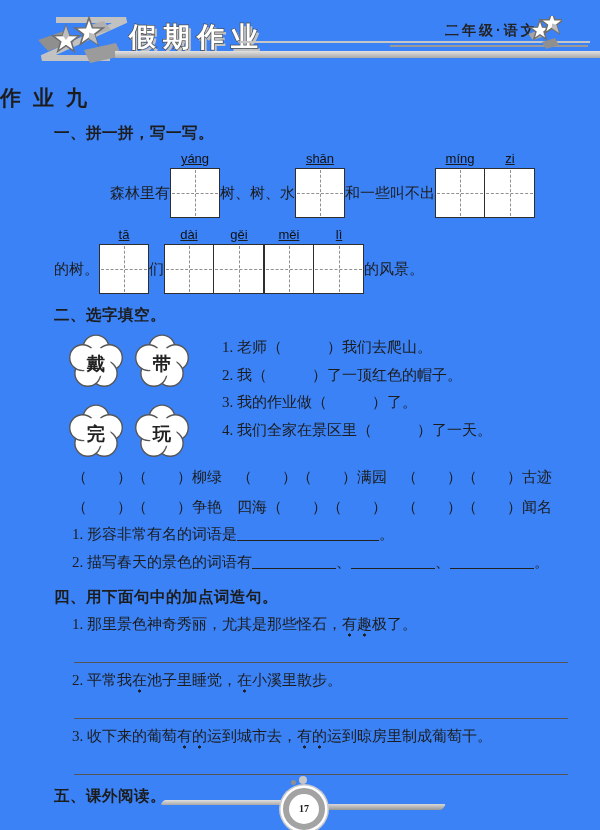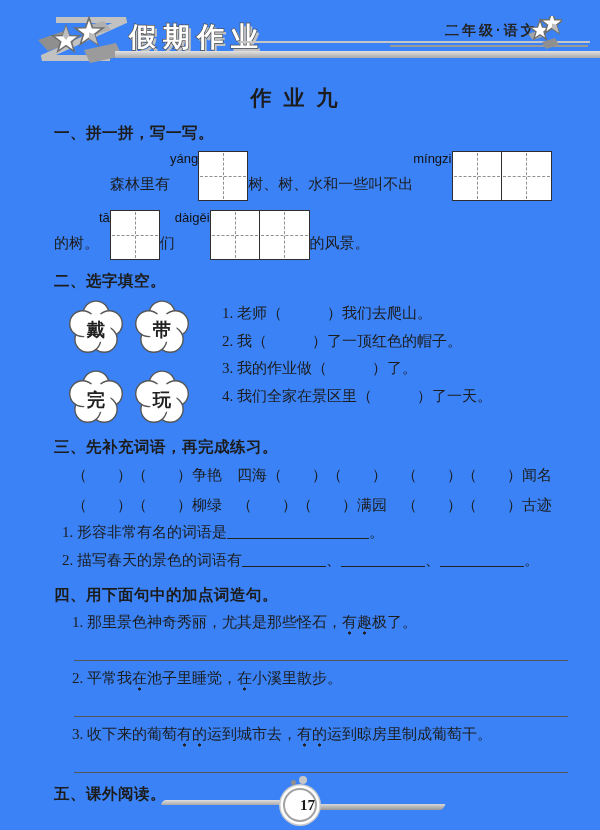--- a/index.html
+++ b/index.html
@@ -10,62 +10,62 @@
   .logo-svg{position:absolute;left:26px;top:10px;}
   .brand-svg{position:absolute;left:128px;top:16px;}
   .hline1{position:absolute;left:240px;top:41px;width:350px;height:2px;background:#c6c6c6;}
   .hbar{position:absolute;left:115px;top:51px;right:0;height:7px;
         background:linear-gradient(180deg,#e2e2e2,#a9a9a9);}
   .grade{position:absolute;left:400px;top:22px;font-family:"Liberation Sans",sans-serif;
          font-weight:bold;font-size:14px;letter-spacing:3px;color:#222;margin-left:45px;}
   .grade-underline{position:absolute;left:390px;top:45px;width:198px;height:1.5px;background:#9a9a9a;}
   .ministars{position:absolute;left:522px;top:16px;}
   
-  .worksheet-title{text-align:center;font-weight:bold;font-size:21px;letter-spacing:12px;
+  .worksheet-title{font-weight:bold;font-size:21px;letter-spacing:12px;
         margin-top:6px;font-family:"Liberation Serif",serif;}
   
   .content{padding:0 24px 0 54px;}
   .sec-heading{font-family:Liberation Sans, sans-serif;font-weight:bold;font-size:15.5px;
         margin-top:11px;letter-spacing:0.5px;}
   
   .s1row{display:flex;align-items:center;white-space:nowrap;font-size:15px;}
   .s1row.r1{margin:24px 0 0 56px;}
   .s1row.r2{margin:26px 0 0 0;}
-  .boxgroup{display:inline-flex;flex-direction:row;align-items:flex-start;margin-top:-17px;}
+  .boxgroup{display:inline-flex;flex-direction:column;align-items:flex-end;margin-top:-17px;text-decoration:underline;}
   .pys{display:flex;width:100%;height:17px;}
   .py{flex:1;text-align:center;font-family:"Liberation Sans",sans-serif;font-size:13px;color:#111;}
   .cells{display:flex;}
   .tian{width:50px;height:50px;border:1.5px solid #2e2e2e;position:relative;background:#fff;box-sizing:border-box;}
   .tian + .tian{border-left:none;}
   .tian::before{content:"";position:absolute;left:1px;right:1px;top:50%;border-top:1px dashed #909090;}
   .tian::after{content:"";position:absolute;top:1px;bottom:1px;left:50%;border-left:1px dashed #909090;}
   
   .s2body{display:flex;margin:8px 0 0 14px;}
   .flowers{display:grid;grid-template-columns:56px 56px;gap:14px 10px;align-content:center;}
   .s2items{margin-left:32px;font-size:15px;line-height:27.5px;white-space:nowrap;}
   
   .s3row{margin-left:18px;font-size:15px;line-height:26px;white-space:nowrap;margin-top:4px;}
-  .s3q{margin-left:8px;font-size:15px;line-height:28px;}
+  .s3q{margin-left:18px;font-size:15px;line-height:28px;}
   .blank{display:inline-block;width:142px;border-bottom:1px solid #222;height:14px;vertical-align:-2px;}
   .blank.sm{width:84px;}
   
   .s4item{margin:7px 0 0 18px;font-size:15px;white-space:nowrap;}
   .dotted{background-image:radial-gradient(circle,#222 1.4px,rgba(0,0,0,0) 1.7px);
           background-size:1em 6px;background-repeat:repeat-x;background-position:0 100%;
           padding-bottom:6px;}
   .ansline{height:0;border-bottom:1px solid #555;margin:28px 8px 8px 20px;}
   
   .footer{position:absolute;left:0;right:0;top:784px;height:42px;}
   .fbar-l{position:absolute;left:162px;top:16px;width:128px;height:5px;border-radius:2px;
           background:linear-gradient(180deg,#e0e0e0,#a8a8a8);transform:skewX(-35deg);}
   .fbar-r{position:absolute;left:308px;top:20px;width:136px;height:6px;border-radius:2px;
           background:linear-gradient(180deg,#d8d8d8,#979797);transform:skewX(-35deg);}
   .fcircle{position:absolute;left:283px;top:4px;width:30px;height:30px;border-radius:50%;
-          border:2px solid #a3a3a3;background:#fff;text-align:right;line-height:30px;
-          font-weight:bold;font-size:15px;box-sizing:content-box;
+          border:6px solid #a3a3a3;background:#fff;text-align:center;line-height:30px;
+          font-weight:bold;font-size:10px;box-sizing:content-box;
           box-shadow:0 0 0 2.5px #ffffff,0 0 0 4px #c9c9c9;}
   .fdot1{position:absolute;left:291px;top:-4px;width:5px;height:5px;border-radius:50%;background:#8f8f8f;}
   .fdot2{position:absolute;left:299px;top:-8px;width:8px;height:8px;border-radius:50%;background:#c6c6c6;}
 </style>
 </head>
 <body>
 
 <div class="page">
 
   <div class="header">
@@ -115,20 +115,28 @@
       <span class="boxgroup">
         <span class="pys">
             <span class="py">yáng</span>
           </span>
         <span class="cells">
             <span class="tian"></span>
           </span>
       </span>
       <span>树、</span>
       <span>树、水</span>
+      <span class="boxgroup">
+        <span class="pys">
+            <span class="py">shān</span>
+          </span>
+        <span class="cells">
+            <span class="tian"></span>
+          </span>
+      </span>
       <span>和一些叫不出</span>
       <span class="boxgroup">
         <span class="pys">
           <span class="py">míng</span>
           <span class="py">zi</span>
         </span>
         <span class="cells">
           <span class="tian"></span>
           <span class="tian"></span>
         </span>
@@ -143,20 +151,30 @@
           </span>
         <span class="cells">
             <span class="tian"></span>
           </span>
       </span>
       <span>们</span>
       <span class="boxgroup">
         <span class="pys">
           <span class="py">dài</span>
           <span class="py">gěi</span>
+        </span>
+        <span class="cells">
+          <span class="tian"></span>
+          <span class="tian"></span>
+        </span>
+      </span>
+      <span class="boxgroup">
+        <span class="pys">
+          <span class="py">měi</span>
+          <span class="py">lì</span>
         </span>
         <span class="cells">
           <span class="tian"></span>
           <span class="tian"></span>
         </span>
       </span>
       <span>的风景。</span>
     </div>
 
     <div class="sec-heading">二、选字填空。</div>
@@ -208,23 +226,22 @@
         </svg>
       </div>
       <div class="s2items">
         <div>1. 老师（　　　）我们去爬山。</div>
         <div>2. 我（　　　）了一顶红色的帽子。</div>
         <div>3. 我的作业做（　　　）了。</div>
         <div>4. 我们全家在景区里（　　　）了一天。</div>
       </div>
     </div>
 
-    <div class="sec-heading">三、先补充词语，再完成练习。</div>
+    <div class="s3row">（　　）（　　）柳绿　（　　）（　　）满园　（　　）（　　）古迹</div>
     <div class="s3row">（　　）（　　）争艳　四海（　　）（　　）　（　　）（　　）闻名</div>
-    <div class="s3row">（　　）（　　）柳绿　（　　）（　　）满园　（　　）（　　）古迹</div>
     <div class="s3q">
       <span>1. 形容非常有名的词语是</span><span class="blank"></span><span>。</span>
     </div>
     <div class="s3q">
       <span>2. 描写春天的景色的词语有</span><span class="blank sm"></span><span>、</span><span class="blank sm"></span><span>、</span><span class="blank sm"></span><span>。</span>
     </div>
 
     <div class="sec-heading">四、用下面句中的加点词造句。</div>
 
     <div class="s4item">

